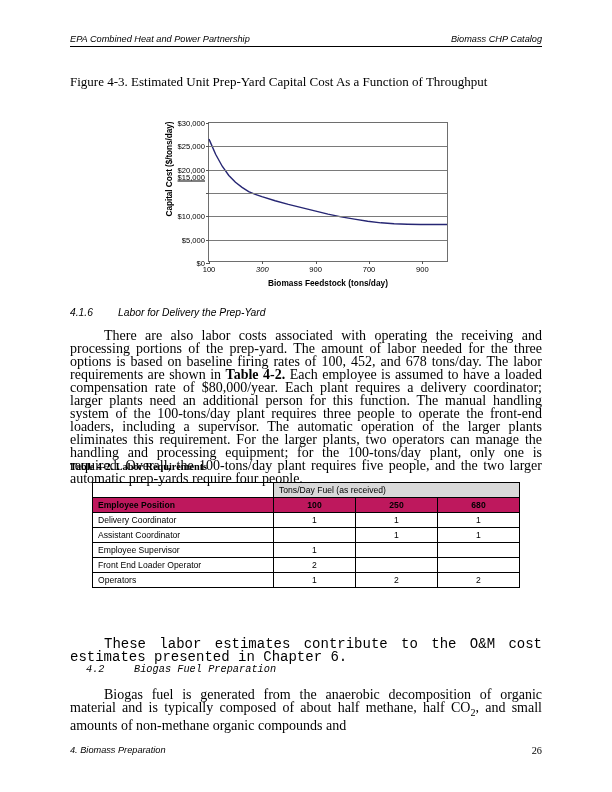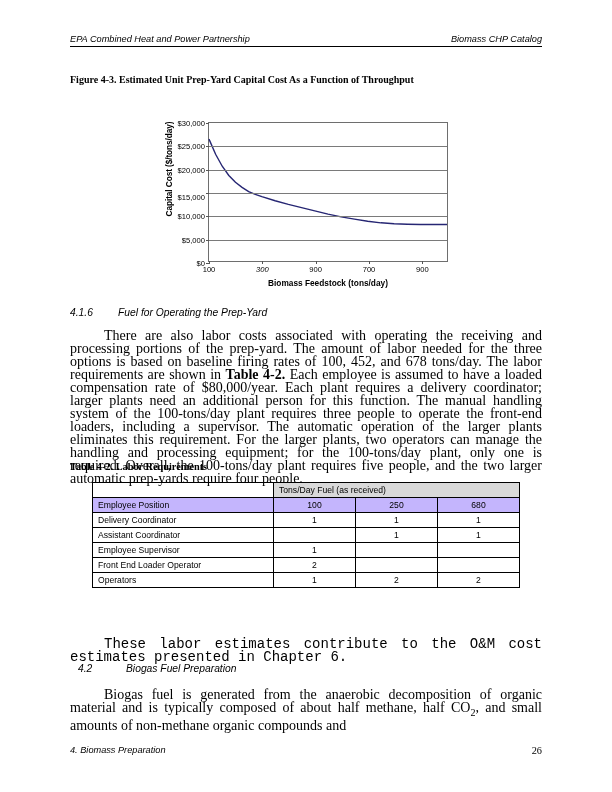--- a/index.html
+++ b/index.html
@@ -36,22 +36,22 @@
     border-bottom: 1px solid #000;
     padding-bottom: 2px;
   }
 
   
   .fig-caption {
     position: absolute;
     left: 70px; top: 74px;
     width: 472px;
     font-family: "Liberation Serif", serif;
-    font-weight: bold;
-    font-size: 10px;
+    font-weight: normal;
+    font-size: 13px;
   }
 
   
   .chart-wrap {
     position: absolute;
     left: 70px; top: 112px;
     width: 472px;
     height: 185px;
   }
   .chart-inner {
@@ -203,22 +203,22 @@
     background: #d9d9d9;
     text-align: center;
     font-weight: bold;
     padding-left: 0;
   }
   td.corner-blank {
     border: none;
     background: transparent;
   }
   tr.hdr td, tr.hdr th {
-    background: #c4b5fd;
-    font-weight: normal;
+    background: #be185d;
+    font-weight: bold;
   }
   tr.total td {
     font-weight: bold;
   }
 
   
   .footer {
     position: absolute;
     left: 70px; top: 745px;
     width: 472px;
@@ -259,21 +259,21 @@
       <div class="ytick-mark" style="top: 140px;"></div>
           <div class="ytick-label" style="top: 140px;">$0</div>
           <div class="gridline" style="top: 116.667px;"></div>
           <div class="ytick-mark" style="top: 116.667px;"></div>
           <div class="ytick-label" style="top: 116.667px;">$5,000</div>
           <div class="gridline" style="top: 93.3333px;"></div>
           <div class="ytick-mark" style="top: 93.3333px;"></div>
           <div class="ytick-label" style="top: 93.3333px;">$10,000</div>
           <div class="gridline" style="top: 70px;"></div>
           <div class="ytick-mark" style="top: 70px;"></div>
-          <div class="ytick-label" style="top: 74px;">$15,000</div>
+          <div class="ytick-label" style="top: 54px; text-decoration: underline;">$15,000</div>
           <div class="gridline" style="top: 46.6667px;"></div>
           <div class="ytick-mark" style="top: 46.6667px;"></div>
           <div class="ytick-label" style="top: 46.6667px;">$20,000</div>
           <div class="gridline" style="top: 23.3333px;"></div>
           <div class="ytick-mark" style="top: 23.3333px;"></div>
           <div class="ytick-label" style="top: 23.3333px;">$25,000</div>
           <div class="ytick-mark" style="top: 0px;"></div>
           <div class="ytick-label" style="top: 0px;">$30,000</div>
           <div class="xtick-mark" style="left: 0px;"></div>
           <div class="xtick-label" style="left: 0px;">100</div>
@@ -284,21 +284,21 @@
           <div class="xtick-mark" style="left: 160px;"></div>
           <div class="xtick-label" style="left: 160px;">700</div>
           <div class="xtick-mark" style="left: 213.333px;"></div>
           <div class="xtick-label" style="left: 213.333px;">900</div>
         </div>
       <div class="xlabel">Biomass Feedstock (tons/day)</div>
     </div>
   </div>
 
   <div class="sec-head" style="left:70px; top:307px;">
-    <span class="num">4.1.6</span><span>Fuel for Operating the Prep-Yard</span>
+    <span class="num">4.1.6</span><span>Labor for Delivery the Prep-Yard</span>
   </div>
 
   <div class="body-text" style="top:329px;"><span class="indent"></span>There are also labor costs associated with operating the receiving and processing portions of the prep-yard. The amount of labor needed for the three options is based on baseline firing rates of 100, 452, and 678 tons/day. The labor requirements are shown in <span class="b">Table 4-2.</span> Each employee is assumed to have a loaded compensation rate of $80,000/year. Each plant requires a delivery coordinator; larger plants need an additional person for this function. The manual handling system of the 100-tons/day plant requires three people to operate the front-end loaders, including a supervisor. The automatic operation of the larger plants eliminates this requirement. For the larger plants, two operators can manage the handling and processing equipment; for the 100-tons/day plant, only one is required. Overall, the 100-tons/day plant requires five people, and the two larger automatic prep-yards require four people.</div>
 
   <div class="tbl-caption" style="top:461px;">Table 4-2. Labor Requirements</div>
 
   <div class="tbl-wrap">
     <table class="labor">
       <tbody id="table-body">
           <tr>
@@ -340,21 +340,21 @@
             <td class="num">1</td>
             <td class="num">2</td>
             <td class="num">2</td>
           </tr>
         </tbody>
     </table>
   </div>
 
   <div class="body-text" style="top:638px;font-family:Liberation Mono, monospace;"><span class="indent"></span>These labor estimates contribute to the O&amp;M cost estimates presented in Chapter 6.</div>
 
-  <div class="sec-head" style="left:78px; top:663px;">
+  <div class="sec-head" style="left:86px; top:663px;font-family:Liberation Mono, monospace;">
     <span class="num">4.2</span><span>Biogas Fuel Preparation</span>
   </div>
 
   <div class="body-text" style="top:688px;"><span class="indent"></span>Biogas fuel is generated from the anaerobic decomposition of organic material and is typically composed of about half methane, half CO<sub>2</sub>, and small amounts of non-methane organic compounds and</div>
 
   <div class="footer">
     <span>4. Biomass Preparation</span>
     <span class="pnum">26</span>
   </div>
 

